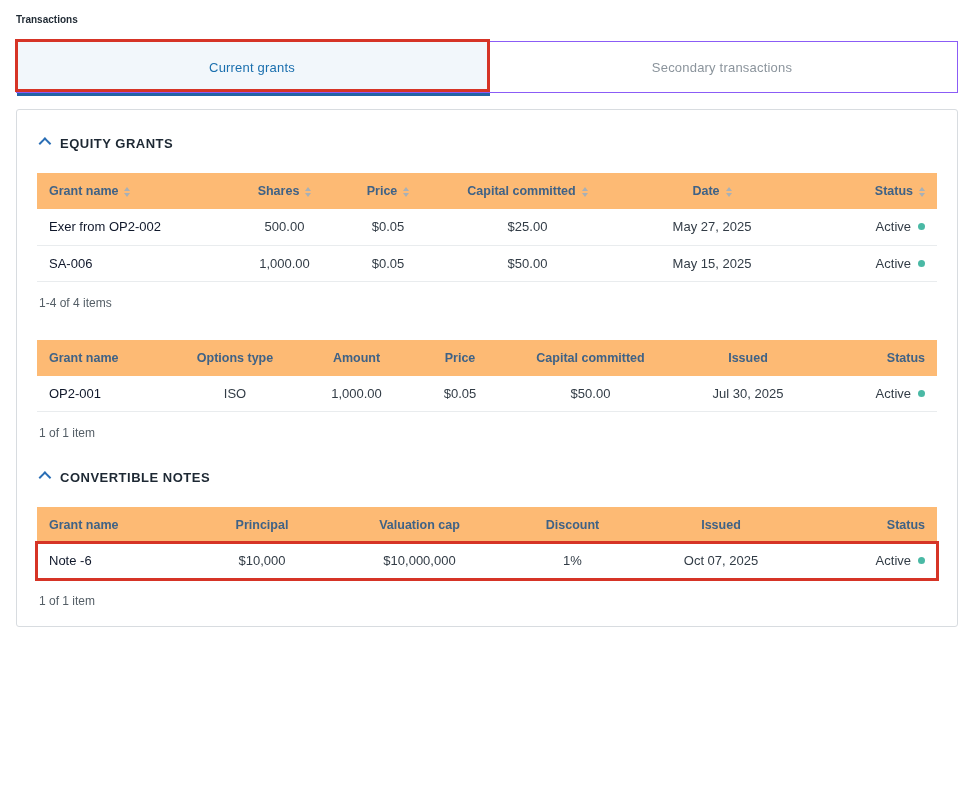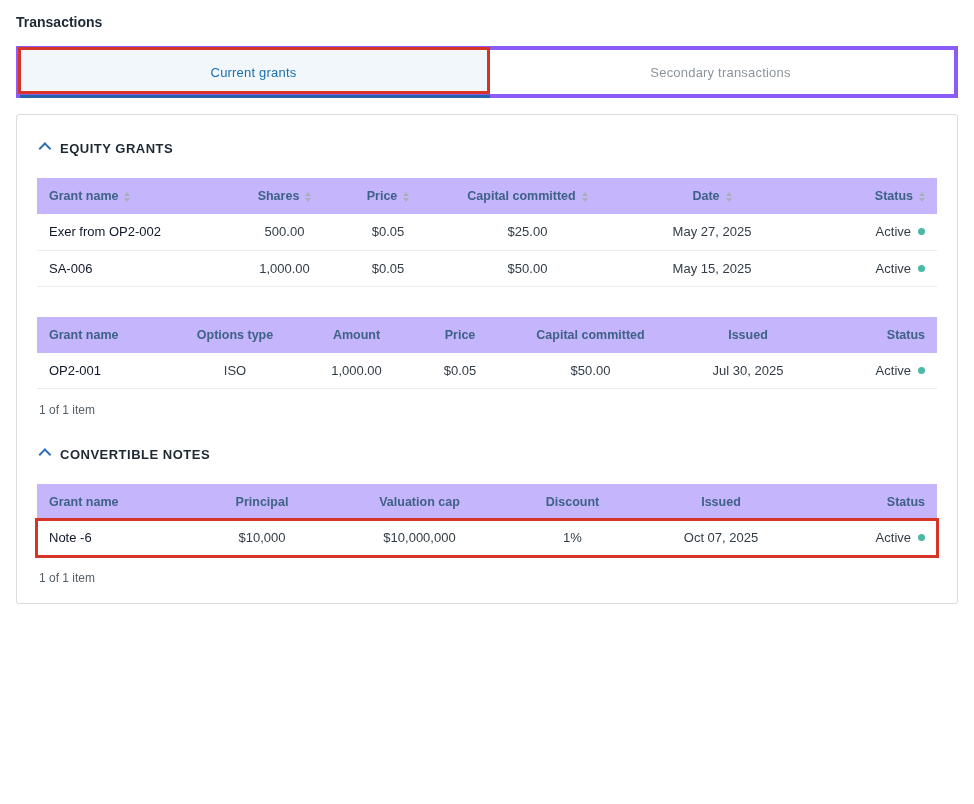--- a/index.html
+++ b/index.html
@@ -5,24 +5,24 @@
   * { margin:0; padding:0; box-sizing:border-box; }
   html,body { background:#ffffff; }
   body {
     width:974px; height:804px;
     font-family:"Liberation Sans", sans-serif;
     color:#323c46;
     padding:12px 16px 16px 16px;
     position:relative;
   }
 
-  .page-title { font-size:14px; font-weight:700; color:#1f2933; margin:2px 0 16px; }
+  .page-title { font-size:10px; font-weight:700; color:#1f2933; margin:2px 0 16px; }
 
   
-  .tabs { position:relative; display:flex; border:4px solid #8b5cf6; background:#fff; height:52px; }
+  .tabs { position:relative; display:flex; border:1px solid #8b5cf6; background:#fff; height:52px; }
   .tab {
     flex:1; display:flex; align-items:center; justify-content:center;
     font-size:13px; color:#8b949c; cursor:pointer; letter-spacing:.2px;
   }
   .tab.active { background:#f2f7fb; color:#1a6fae; }
   .tab-underline {
     position:absolute; left:0; bottom:-4px; height:3px;
     width:calc(50% + 3px); background:#2264a5;
   }
   .tab-annotation {
@@ -41,21 +41,21 @@
   .section-header { display:flex; align-items:center; gap:12px; margin:0 2px 22px 2px; cursor:pointer; }
   .chevron {
     width:9px; height:9px; border-top:2px solid #2a6eb5; border-right:2px solid #2a6eb5;
     transform:rotate(-45deg) translate(1px,1px); display:inline-block;
   }
   .section-title { font-size:13px; font-weight:700; color:#1d2833; letter-spacing:.5px; }
 
   
   .table-wrap { position:relative; }
   table { width:100%; border-collapse:collapse; table-layout:fixed; font-size:13px; }
-  thead tr { background:#c4b5fd; height:36px; }
+  thead tr { background:#fdba74; height:36px; }
   th { font-weight:700; color:#3f6286; font-size:12.5px; padding:0 12px; white-space:nowrap; }
   tbody tr { height:36px; }
   td { border-bottom:1px solid #e9ecee; padding:0 12px; color:#323c46; white-space:nowrap; }
   .al { text-align:left; } .ac { text-align:center; } .ar { text-align:right; }
   a.grant-link { color:#0f172a; text-decoration:none; cursor:pointer; }
 
   .sort { display:inline-flex; flex-direction:column; gap:2px; margin-left:6px; vertical-align:middle; cursor:pointer; }
   .sort i { display:block; width:0; height:0; border-left:3.5px solid transparent; border-right:3.5px solid transparent; }
   .sort .up { border-bottom:4px solid #a7b0b8; }
   .sort .dn { border-top:4px solid #a7b0b8; }
@@ -143,20 +143,21 @@
                 <td class="al"><a class="grant-link">SA-006</a></td>
                 <td class="ac">1,000.00</td>
                 <td class="ac">$0.05</td>
                 <td class="ac">$50.00</td>
                 <td class="ac">May 15, 2025</td>
                 <td class="ar"><span>Active</span><span class="dot" style="background: rgb(74, 185, 165);"></span></td>
               </tr>
             </tbody>
           </table>
         </div>
+        <div class="tfooter">1-4 of 4 items</div>
       </section>
       <section class="section">
         <div class="table-wrap">
           <table>
             <colgroup>
               <col style="width: 15%;">
               <col style="width: 14%;">
               <col style="width: 13%;">
               <col style="width: 10%;">
               <col style="width: 19%;">

